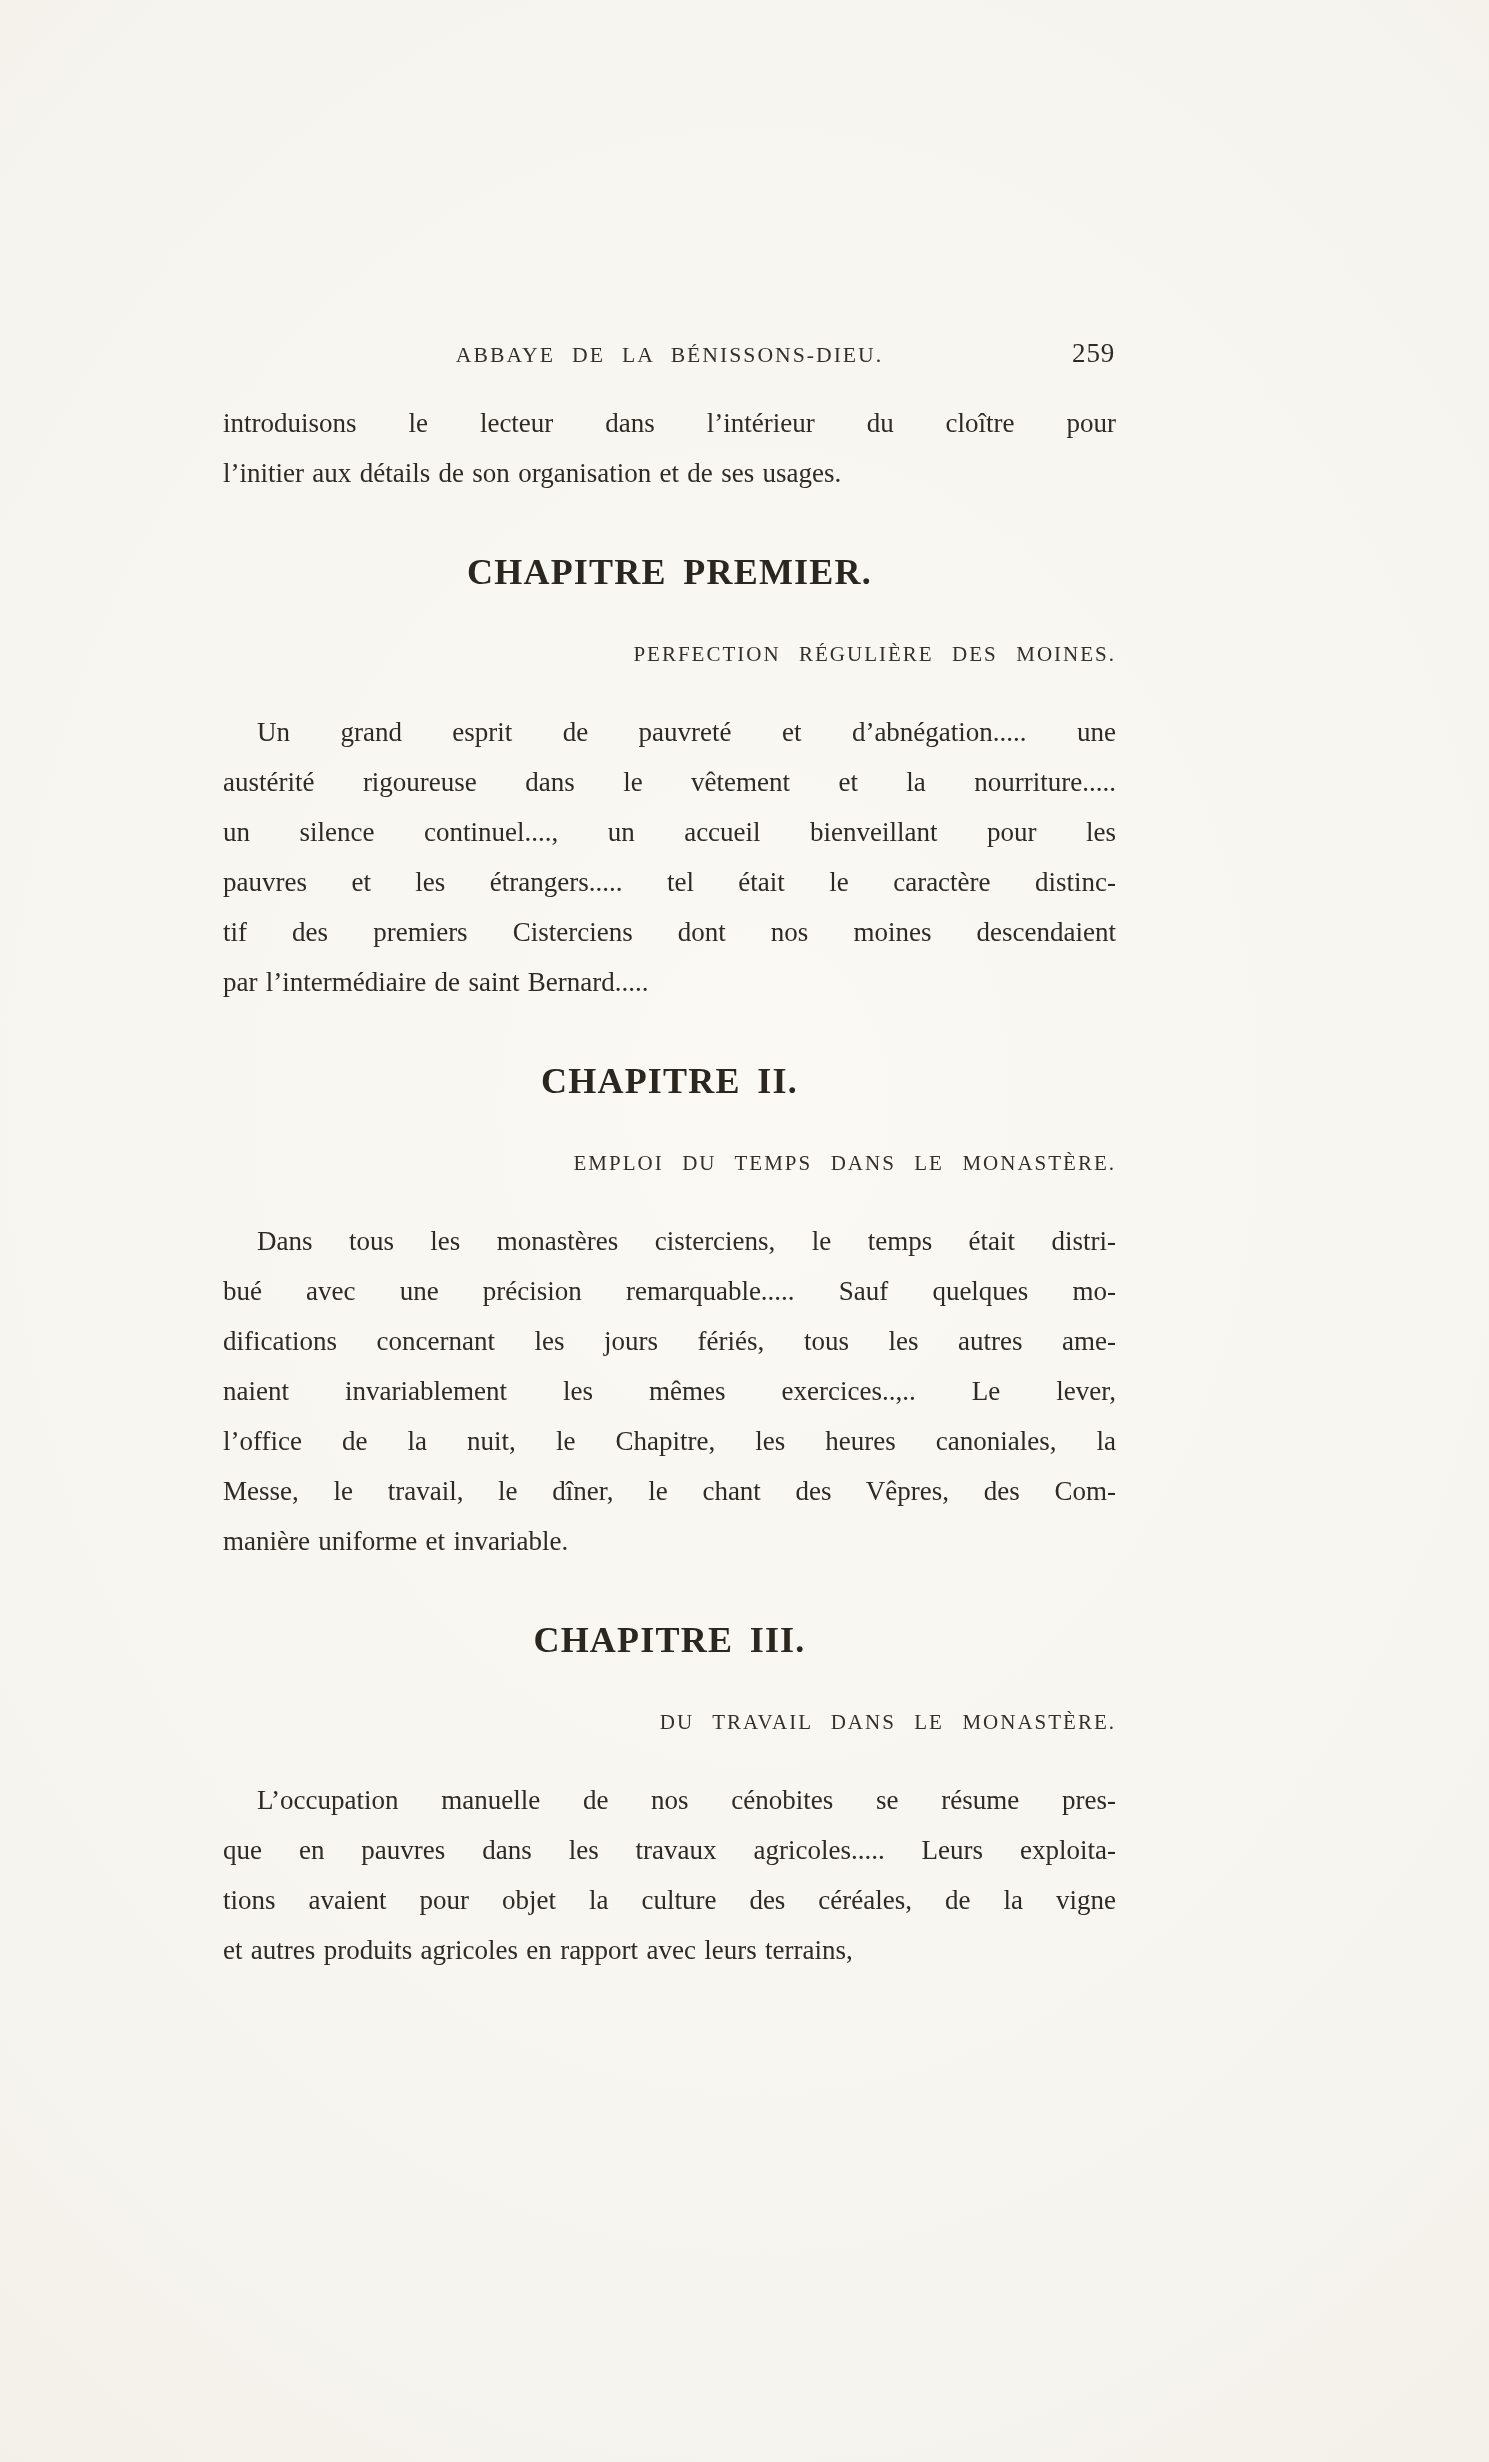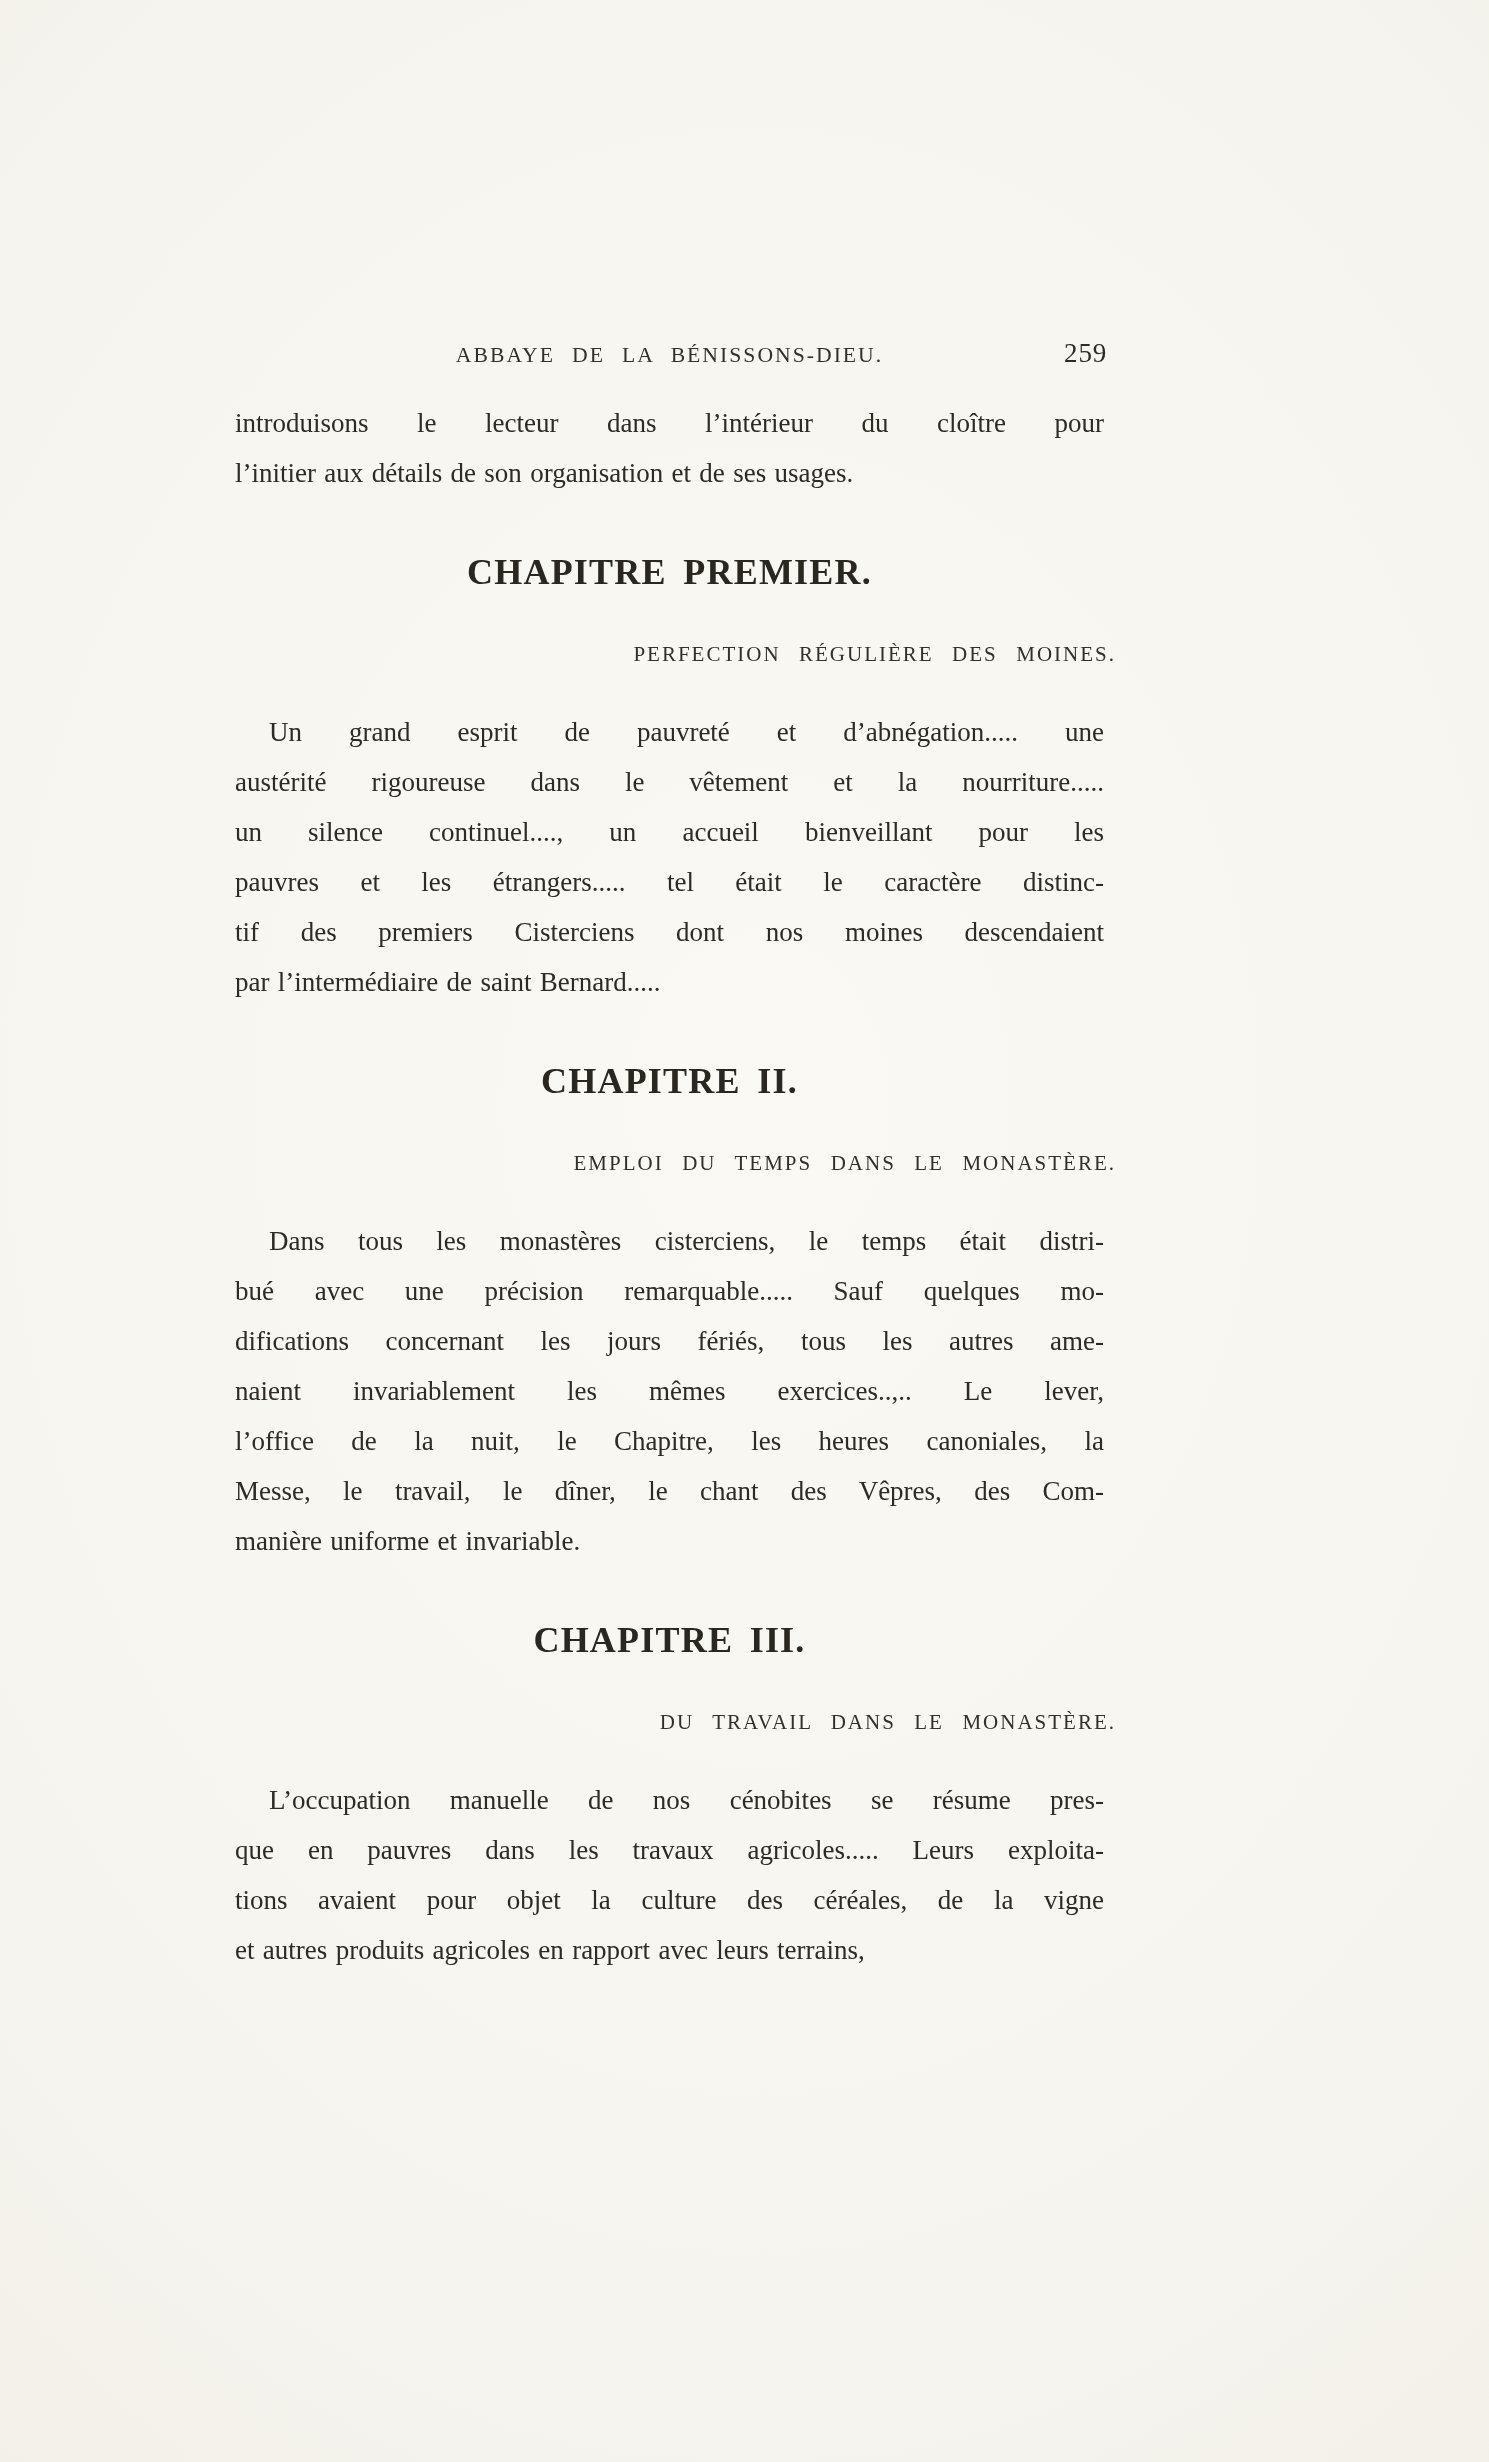--- a/index.html
+++ b/index.html
@@ -32,26 +32,26 @@
   .head-title {
     display: block;
     text-align: center;
     font-size: 21.7px;
     letter-spacing: 2px;
     word-spacing: 9.6px;
     color: #332f29;
   }
   .page-number {
     position: absolute;
-    right: 9px;
+    right: 1px;
     top: -4.8px;
     font-size: 27px;
     letter-spacing: 0.8px;
   }
-  .paragraph { margin: 12px; }
+  .paragraph { margin: 0; }
   .line {
     margin: 0;
     font-size: 27px;
     line-height: 50px;
     text-align: justify;
     text-align-last: justify;
     word-spacing: 1.6px;
   }
   .line.first { text-indent: 34px; }
   .line.last {

